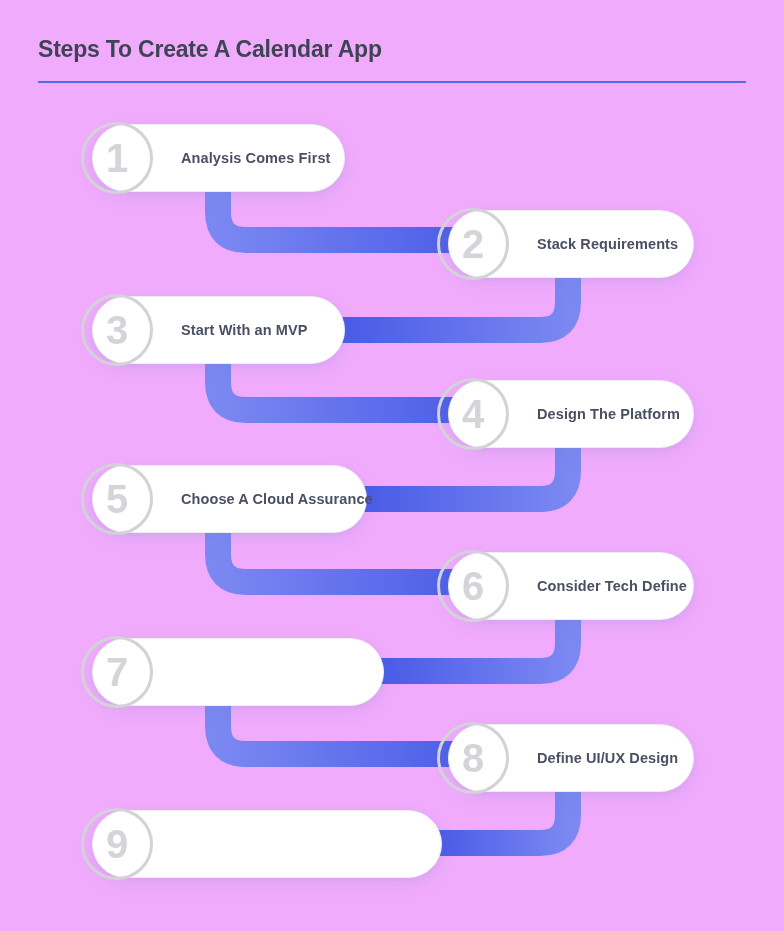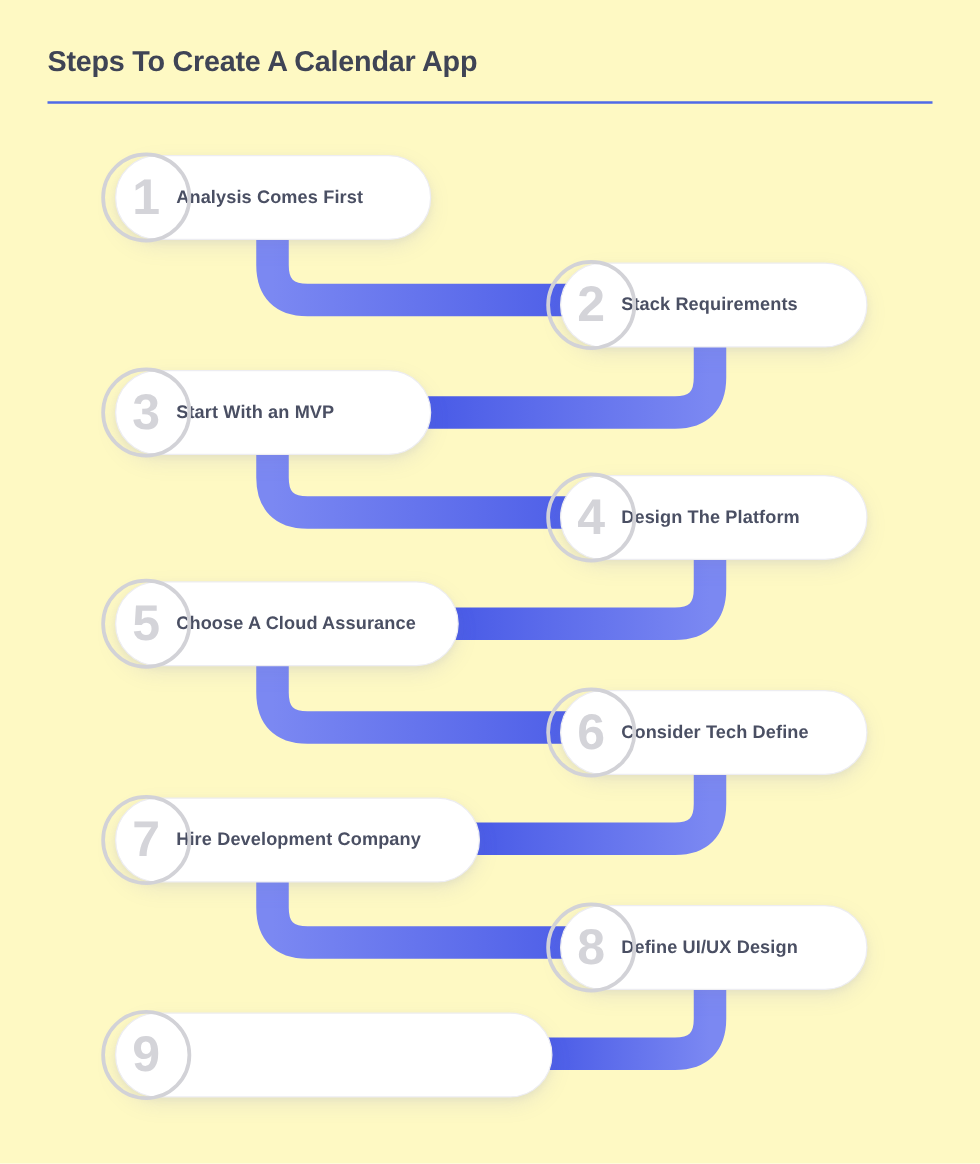--- a/index.html
+++ b/index.html
@@ -13,21 +13,21 @@
     position: relative;
     font-family: "Liberation Sans", sans-serif;
     overflow: hidden;
   }
 
   #page {
     position: absolute;
     left: 0; top: 0;
     width: 784px;
     height: 931px;
-    background: #fef9c3;
+    background: #f0abfc;
   }
 
   
   #title-block {
     position: absolute;
     left: 38px;
     top: 34px;
     width: 708px;
   }
   #page-title {
@@ -100,21 +100,21 @@
     font-family: "Liberation Sans", sans-serif;
     user-select: none;
   }
   .step-label {
     font-size: 14.5px;
     font-weight: 700;
     color: #4a4f63;
     letter-spacing: 0.1px;
     white-space: nowrap;
     font-family: "Liberation Sans", sans-serif;
-    margin-left: 48px;
+    margin-left: 88px;
   }
 </style>
 </head>
 <body>
 
 <div id="page">
 
   <div id="title-block">
     <h1 id="page-title">Steps To Create A Calendar App</h1>
   </div>
@@ -190,21 +190,20 @@
       <div class="step-circle">
         <span class="step-number">6</span>
       </div>
       <span class="step-label">Consider Tech Define</span>
     </div>
 
     <div class="step-card" style="left:92px; top:638px; width:292px;">
       <div class="step-circle">
         <span class="step-number">7</span>
       </div>
-      <span class="step-label">Hire Development Company</span>
     </div>
 
     <div class="step-card" style="left:448px; top:724px; width:246px;">
       <div class="step-circle">
         <span class="step-number">8</span>
       </div>
       <span class="step-label">Define UI/UX Design</span>
     </div>
 
     <div class="step-card" style="left:92px; top:810px; width:350px;">

